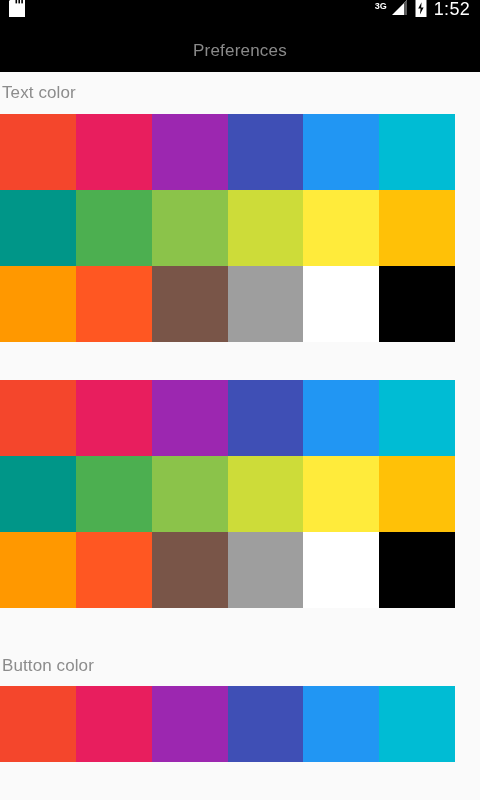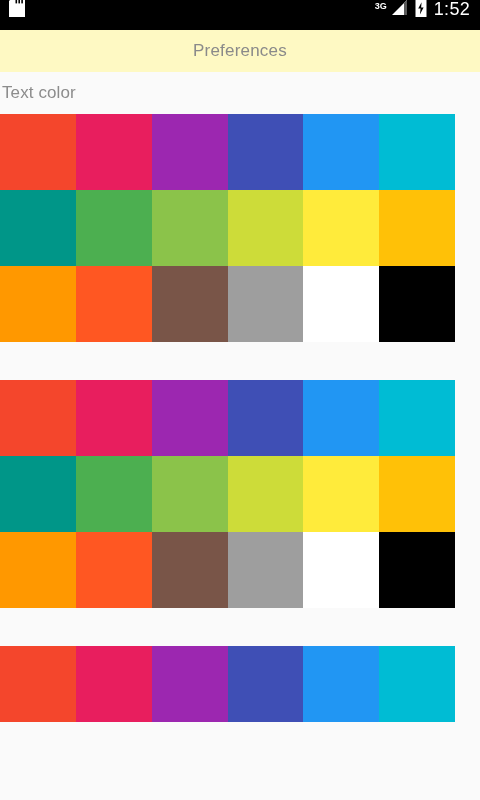--- a/index.html
+++ b/index.html
@@ -23,21 +23,21 @@
     color:#ffffff; font-size:18px; font-weight:400;
     letter-spacing:0.3px; line-height:1;
   }
   .net-label {
     color:#ffffff; font-size:9px; font-weight:700;
     line-height:1; margin-right:-3px; align-self:flex-start; padding-top:4px;
   }
 
   
   .titlebar {
-    height:42px; background:#fef9c3;
+    height:42px; background:#000000;
     display:flex; align-items:center; justify-content:center;
   }
   .titlebar .title {
     color:#8a8a8a; font-size:17px; font-weight:400; letter-spacing:0.2px;
   }
 
   
   .content { background:#fafafa; }
 
   .section-header {
@@ -137,20 +137,21 @@
         <div class="swatch" style="background: rgb(255, 235, 59);"></div>
         <div class="swatch" style="background: rgb(255, 193, 7);"></div>
         <div class="swatch" style="background: rgb(255, 152, 0);"></div>
         <div class="swatch" style="background: rgb(255, 87, 34);"></div>
         <div class="swatch" style="background: rgb(121, 85, 72);"></div>
         <div class="swatch" style="background: rgb(158, 158, 158);"></div>
         <div class="swatch" style="background: rgb(255, 255, 255);"></div>
         <div class="swatch" style="background: rgb(0, 0, 0);"></div>
       </div>
       <div class="gap-after-grid"></div>
+      <div class="section-header">Button color</div>
       <div class="swatch-grid">
         <div class="swatch" style="background: rgb(244, 70, 44);"></div>
         <div class="swatch" style="background: rgb(232, 30, 94);"></div>
         <div class="swatch" style="background: rgb(156, 39, 176);"></div>
         <div class="swatch" style="background: rgb(63, 79, 181);"></div>
         <div class="swatch" style="background: rgb(33, 150, 243);"></div>
         <div class="swatch" style="background: rgb(0, 188, 212);"></div>
       </div>
     </div>
 

